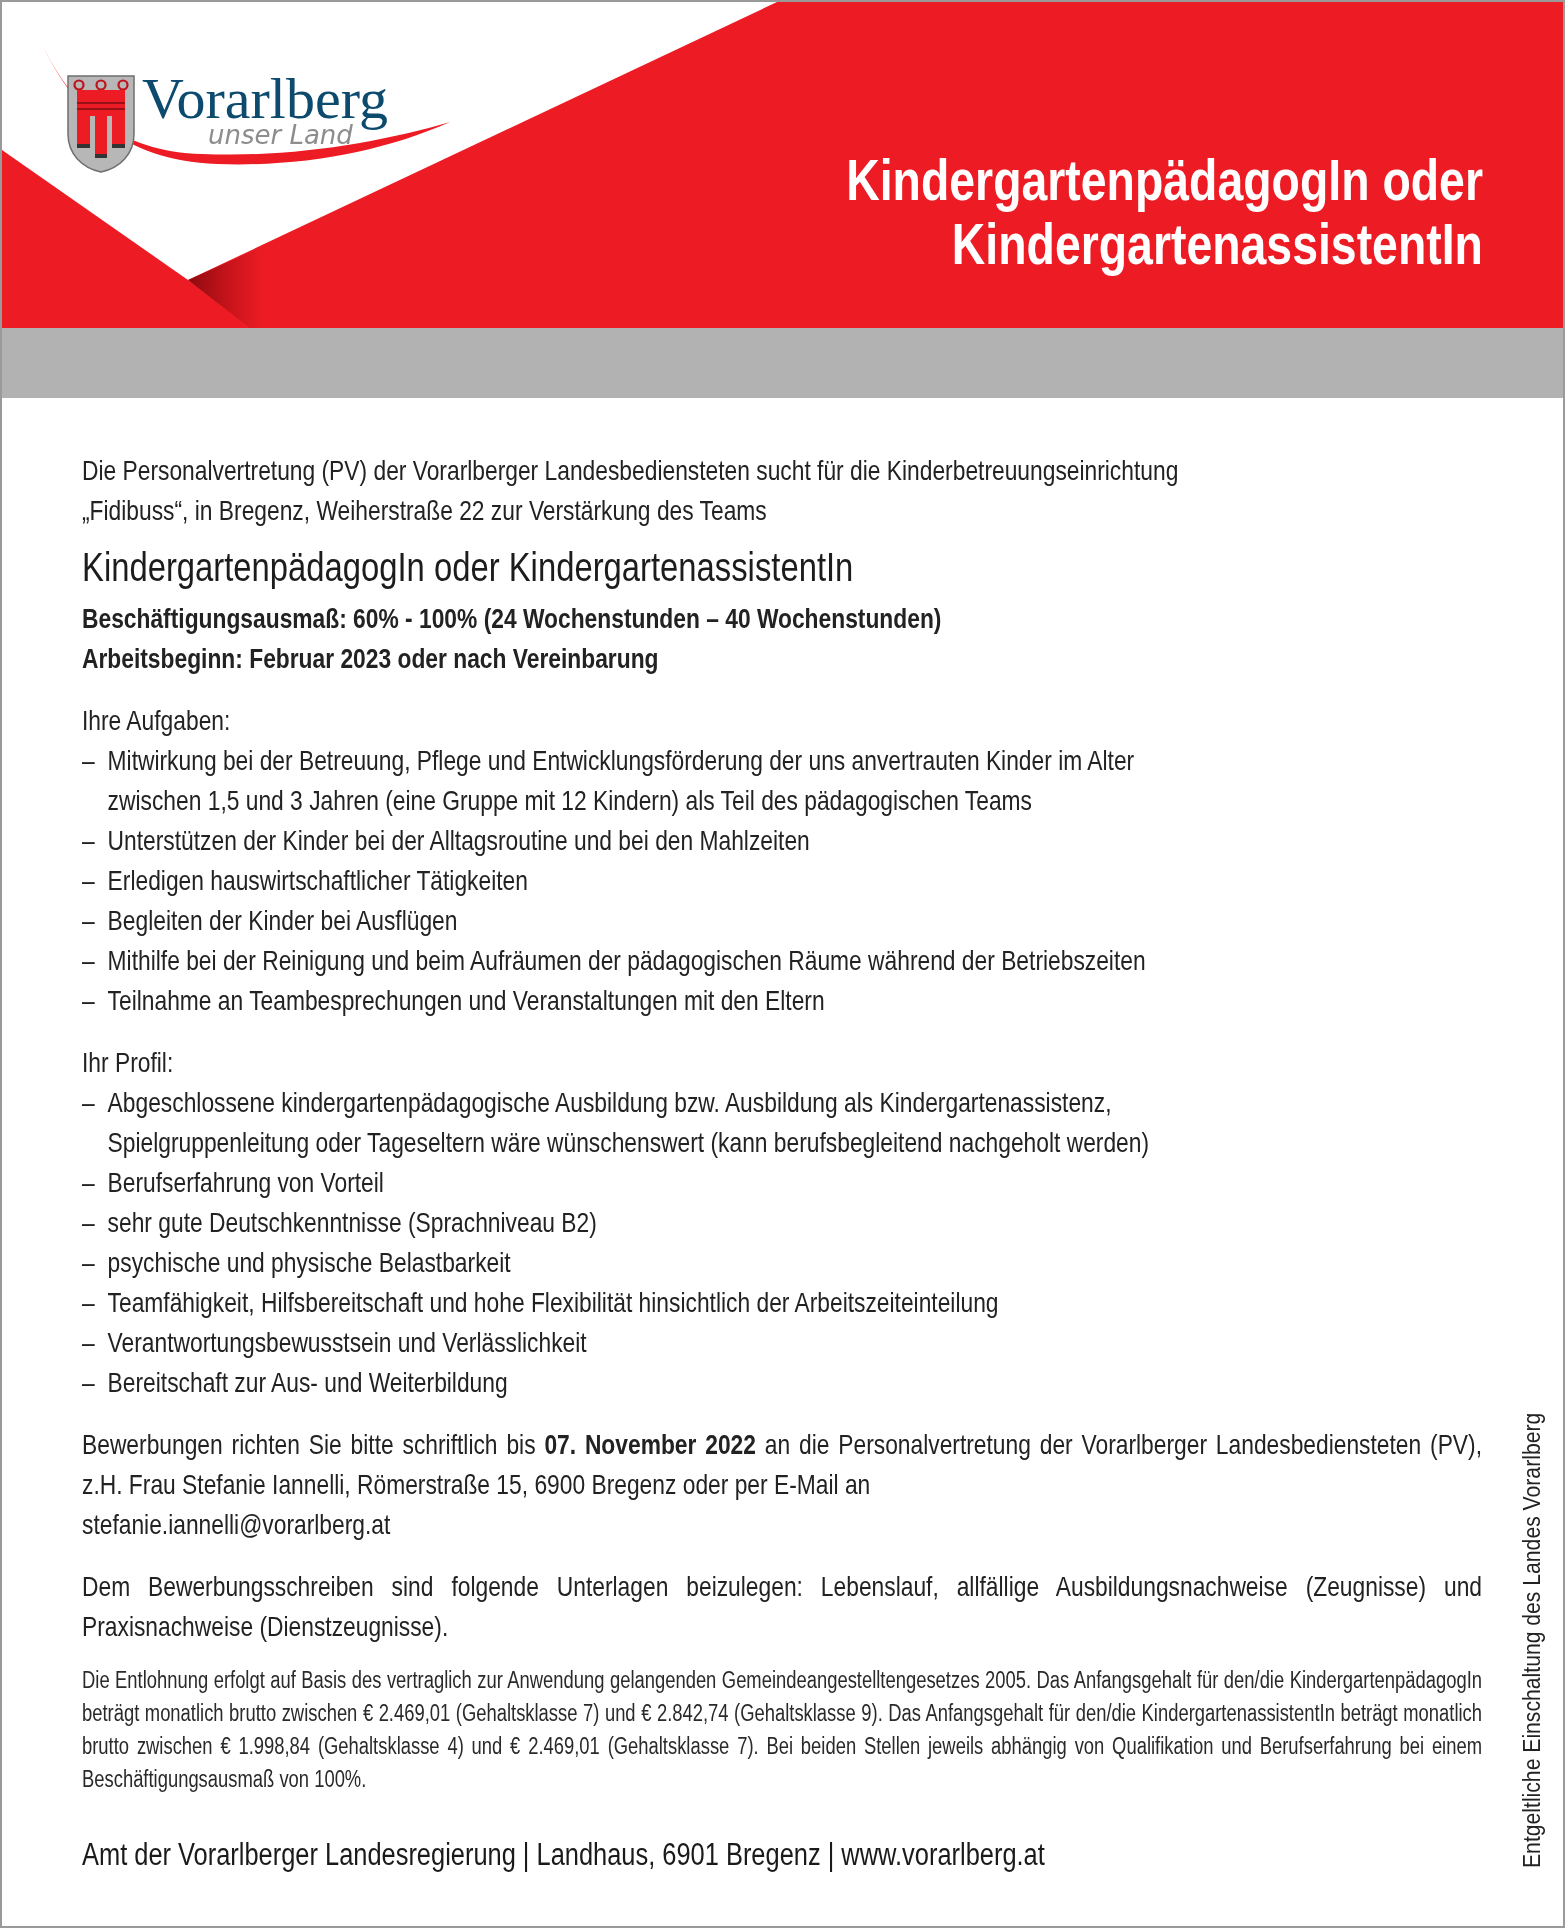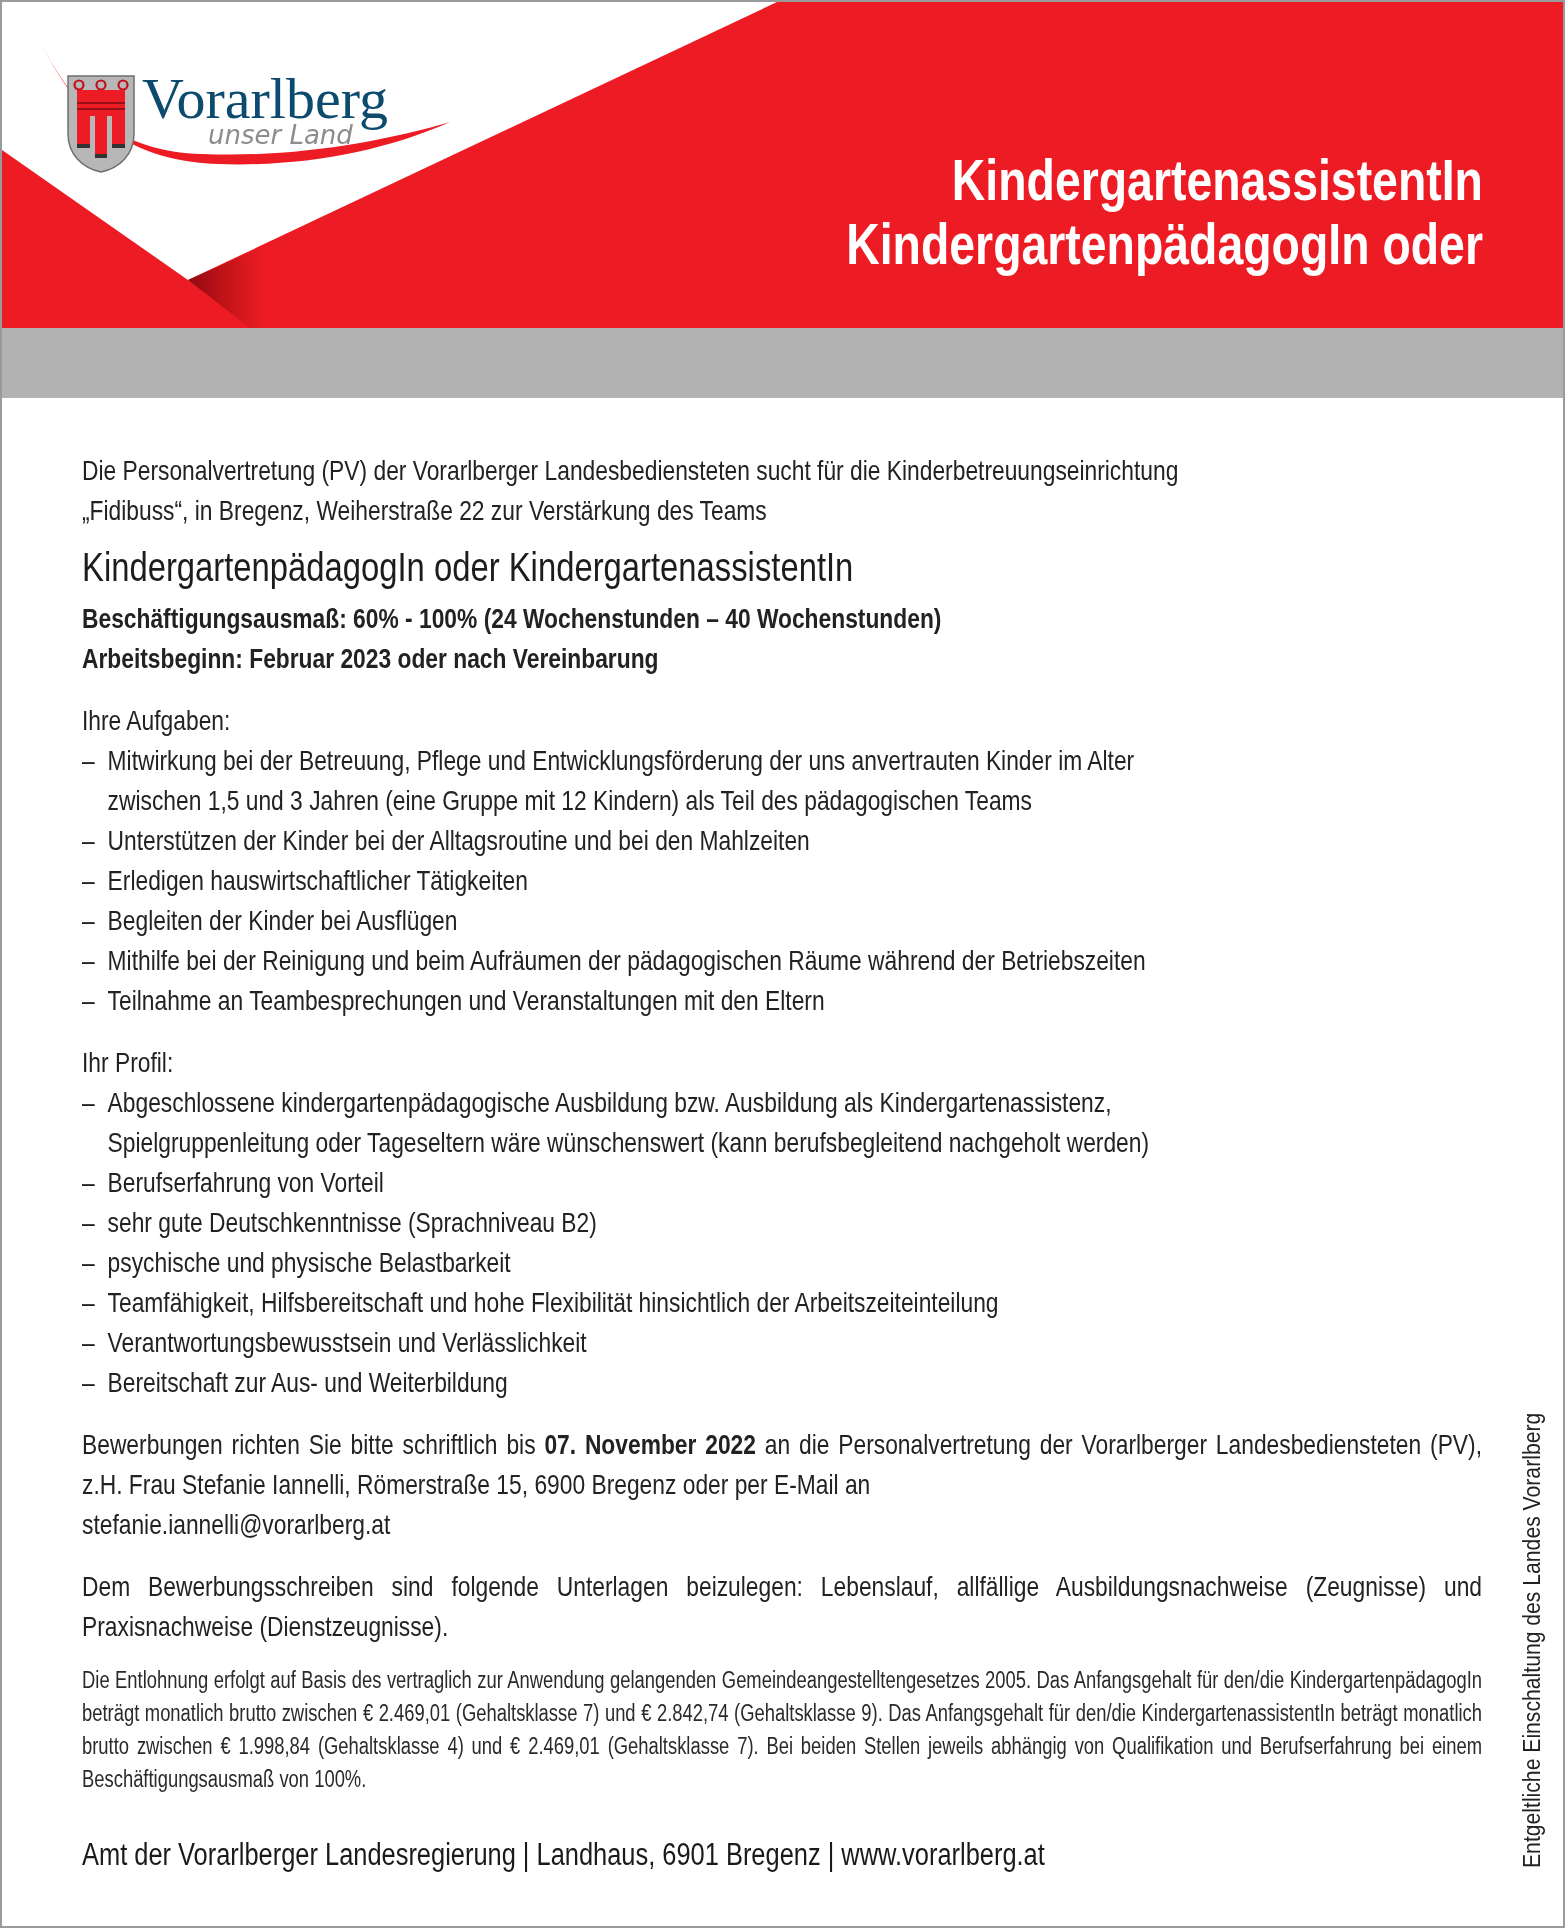--- a/index.html
+++ b/index.html
@@ -75,22 +75,22 @@
     <rect x="9" y="68" width="13" height="4" fill="#333"></rect>
     <rect x="44" y="68" width="13" height="4" fill="#333"></rect>
     <rect x="27" y="78" width="12" height="4" fill="#333"></rect>
   </g>
 </svg>
 
 <div class="logo-text">Vorarlberg</div>
 <div class="logo-sub">unser Land</div>
 
 <div class="hero">
+  <div><span class="cond">KindergartenpädagogIn oder</span></div>
   <div><span class="cond">KindergartenassistentIn</span></div>
-  <div><span class="cond">KindergartenpädagogIn oder</span></div>
 </div>
 
 <div class="content">
   <div class="intro">
     <p class="p">Die Personalvertretung (PV) der Vorarlberger Landesbediensteten sucht für die Kinderbetreuungseinrichtung</p>
     <p class="p">„Fidibuss“, in Bregenz, Weiherstraße 22 zur Verstärkung des Teams</p>
   </div>
 
   <h2 class="h2">KindergartenpädagogIn oder KindergartenassistentIn</h2>
   <p class="b">Beschäftigungsausmaß: 60% - 100% (24 Wochenstunden – 40 Wochenstunden)</p>

